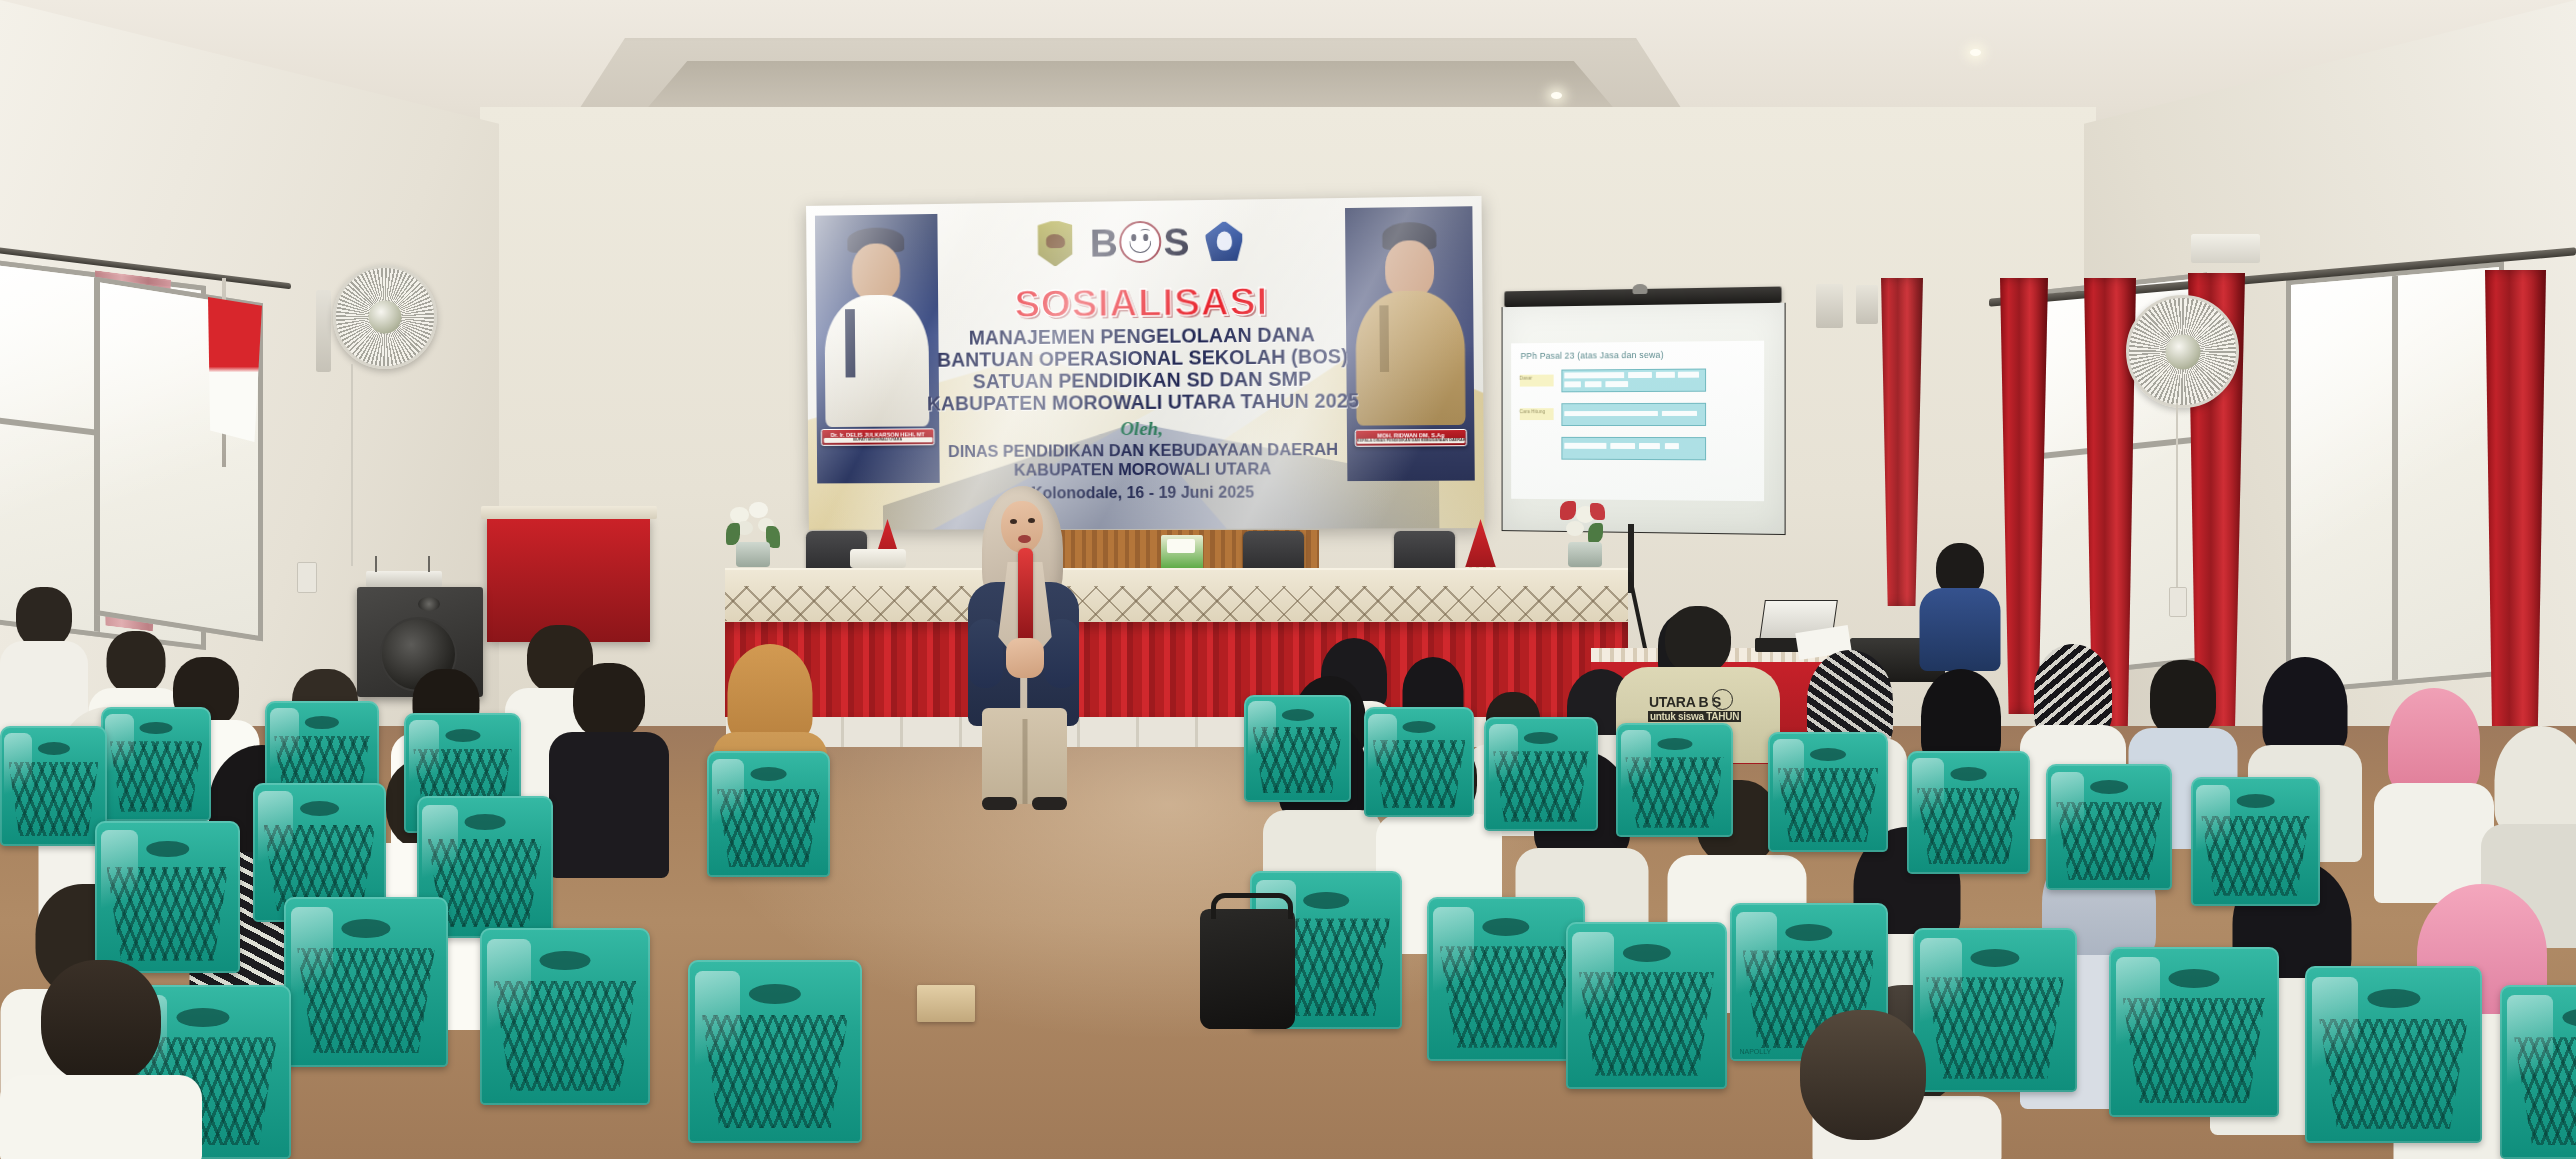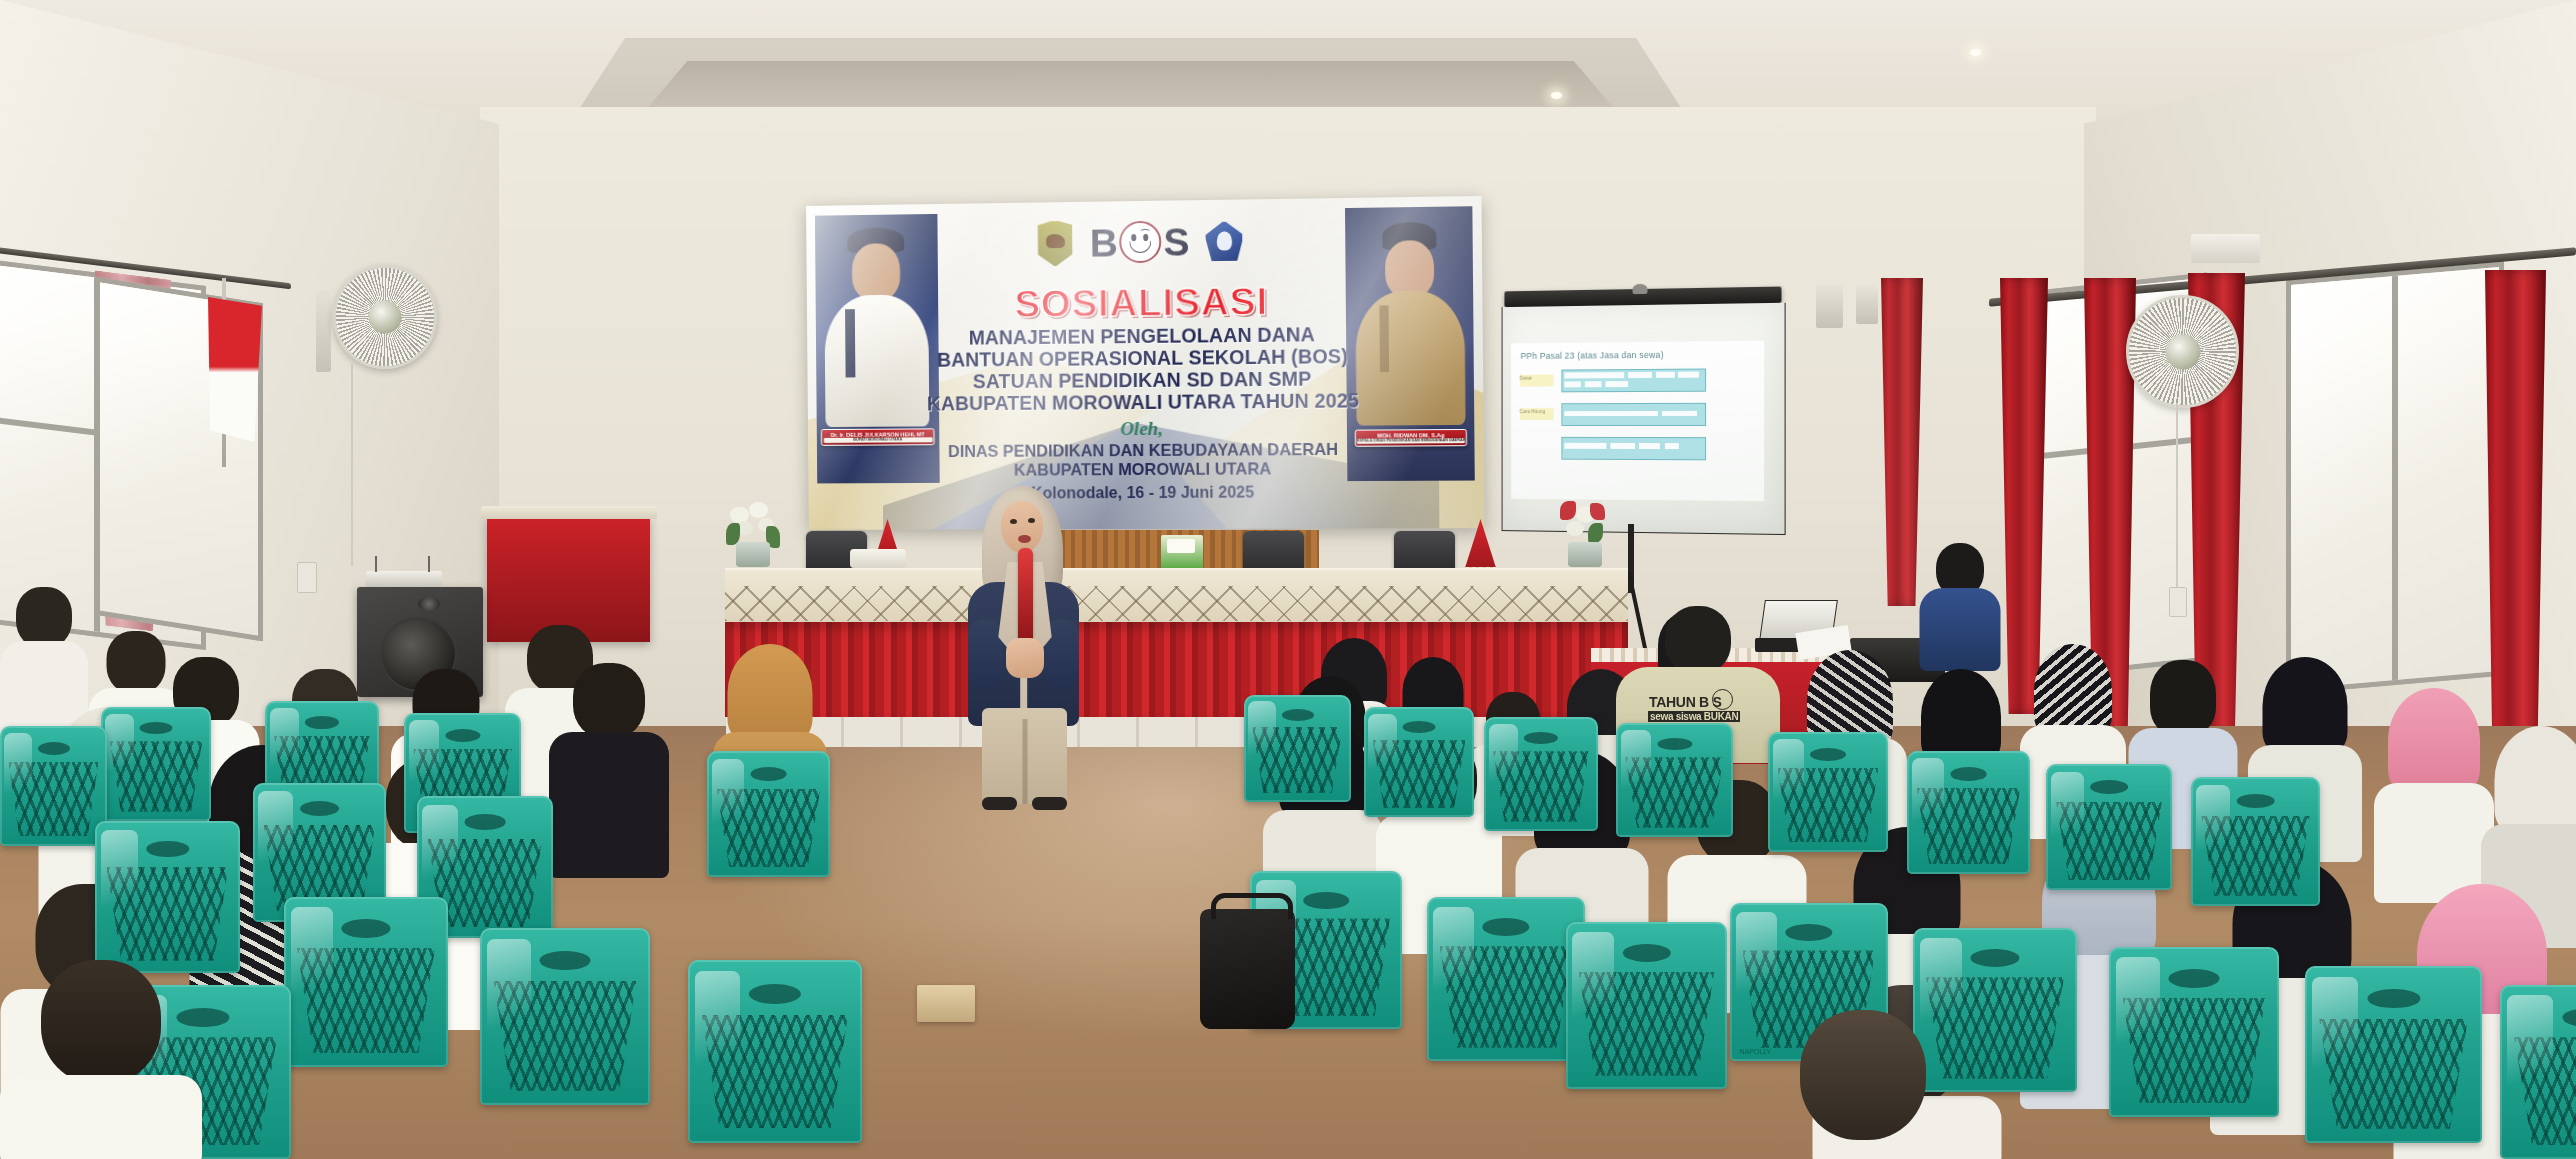--- a/index.html
+++ b/index.html
@@ -547,22 +547,22 @@
     <div class="torso" style="top:56px;width:95px;height:92px;background:#f0efe7;"></div>
   </div>
   <div class="abs person" style="left:1553px;top:669px;width:95px;height:145px;">
     <div class="hijab" style="top:0;width:68px;height:76px;background:#1e1d20;"></div>
     <div class="torso" style="top:66px;width:95px;height:85px;background:#e5e3da;"></div>
   </div>
 
   <div class="abs person" style="left:1616px;top:606px;width:164px;height:145px;">
     <div class="head" style="top:0;width:66px;height:68px;background:#22201d;"></div>
     <div class="torso" style="top:61px;width:164px;height:96px;background:linear-gradient(180deg,#ddd8b6,#c8c39f);border-radius:32px 32px 6.3px 6.3px;"></div>
-    <div class="tshirt-text" style="left:33px;top:90px;font-size:14px;">TAHUN B  S</div>
-    <div class="tshirt-text" style="left:32px;top:105px;font-size:10px;background:#2b2a24;color:#ddd8b6;padding:0.6px 1.9px;">sewa siswa BUKAN</div>
+    <div class="tshirt-text" style="left:33px;top:90px;font-size:14px;">UTARA B  S</div>
+    <div class="tshirt-text" style="left:32px;top:105px;font-size:10px;background:#2b2a24;color:#ddd8b6;padding:0.6px 1.9px;">untuk siswa TAHUN</div>
     <div class="tshirt-text" style="left:33px;top:120px;font-size:13.3px;">untuk bos</div>
     <div class="abs" style="left:96px;top:83px;width:19px;height:19px;border-radius:50%;border:1.9px solid #2b2a24;"></div>
   </div>
 
   <div class="abs person" style="left:1793px;top:650px;width:114px;height:189px;">
     <div class="hijab" style="top:0;width:86px;height:101px;background:repeating-linear-gradient(35deg,#1b1a1e 0 6.3px,#cfcdc6 6.3px 10px);"></div>
     <div class="torso" style="top:88px;width:114px;height:109px;background:#edecE4;"></div>
   </div>
   <div class="abs person" style="left:1907px;top:669px;width:107px;height:189px;">
     <div class="hijab" style="top:0;width:80px;height:95px;background:#131214;"></div>

